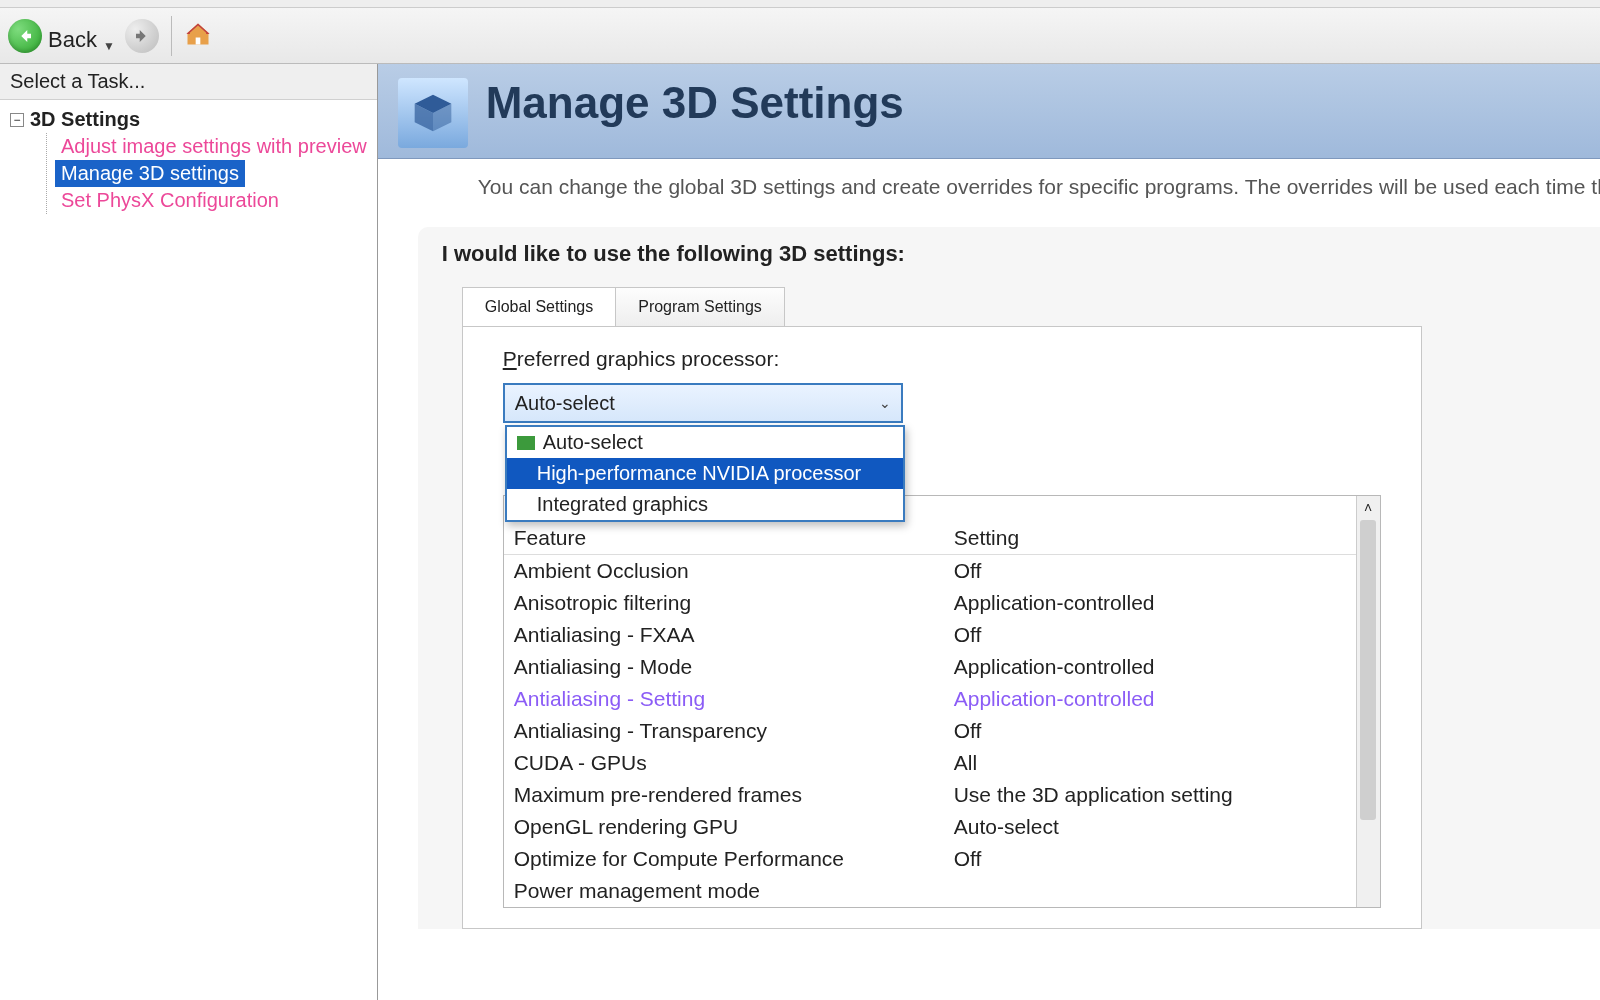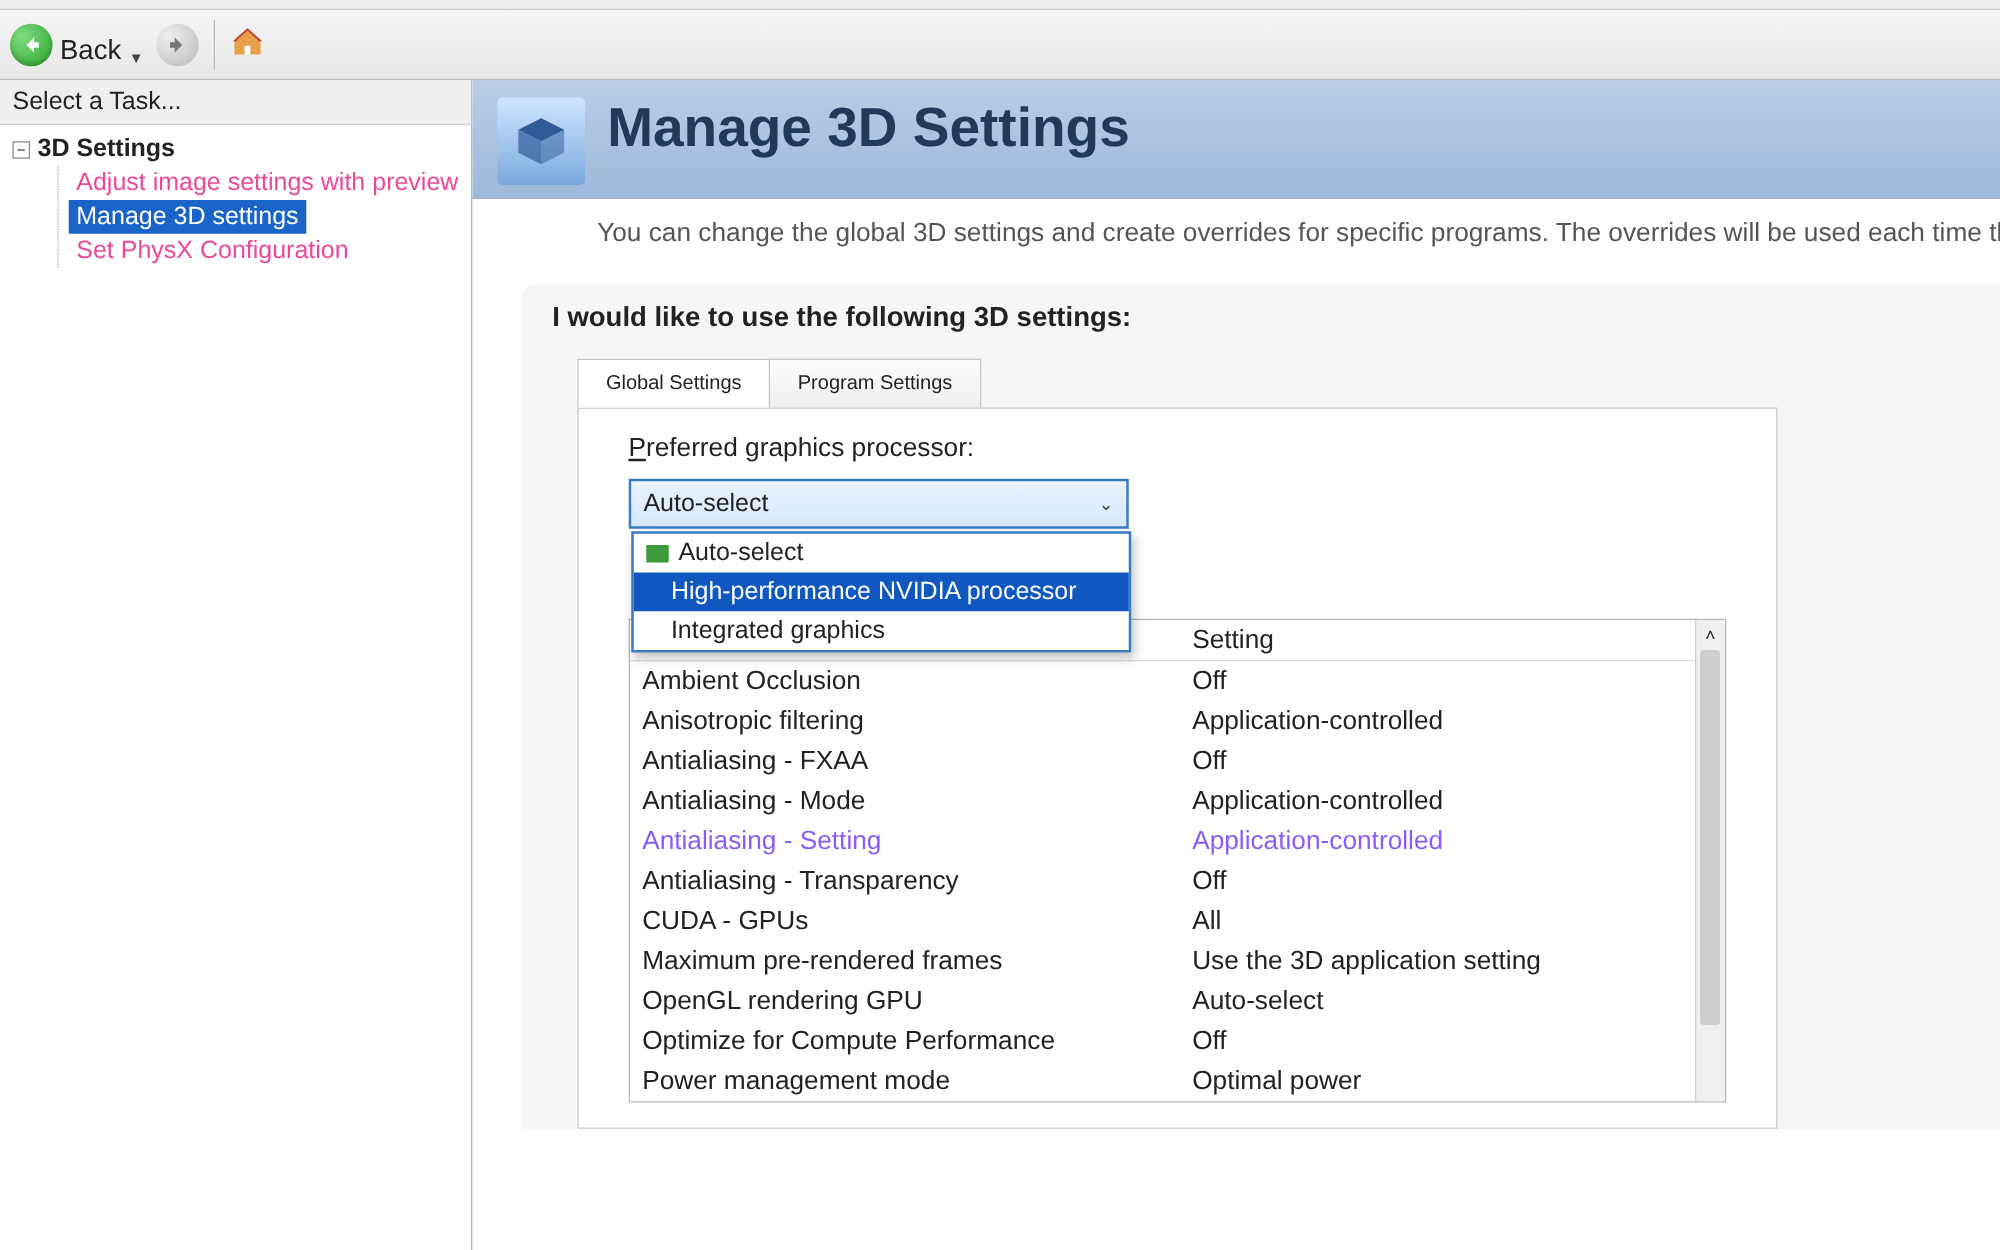--- a/index.html
+++ b/index.html
@@ -210,20 +210,21 @@
     
     .settings-box {
       margin-top: 72px;
       border:1px solid #b8b8b8;
       position:relative;
       display:flex;
     }
     .settings-table {
       flex:1;
       font-size:21px;
+      margin-top:26px;
     }
     .settings-table .hdr {
       display:flex;
       background:#fff;
       border-bottom:1px solid #ddd;
     }
     .settings-table .hdr > div,
     .settings-table .row > div {
       padding: 4px 10px;
     }
@@ -377,21 +378,20 @@
                 <div class="row">
                   <div class="col-feature">OpenGL rendering GPU</div>
                   <div class="col-setting">Auto-select</div>
                 </div>
                 <div class="row">
                   <div class="col-feature">Optimize for Compute Performance</div>
                   <div class="col-setting">Off</div>
                 </div>
                 <div class="row">
                   <div class="col-feature">Power management mode</div>
-                  <div class="col-setting">Optimal power</div>
                 </div>
               </div>
           </div>
           <div class="scrollbar">
             <div class="up">˄</div>
             <div class="thumb"></div>
           </div>
         </div>
       </div>
     </div>

